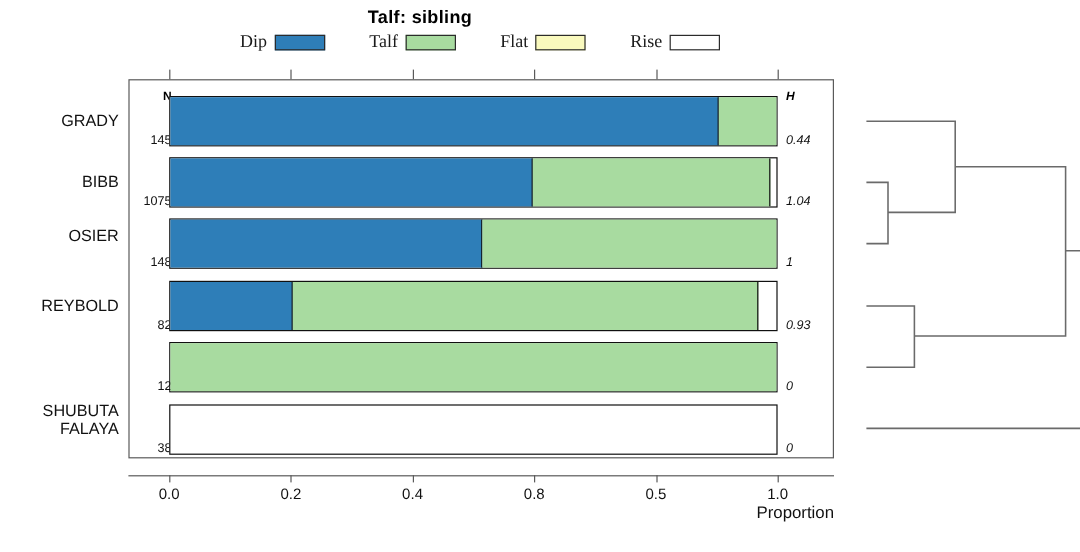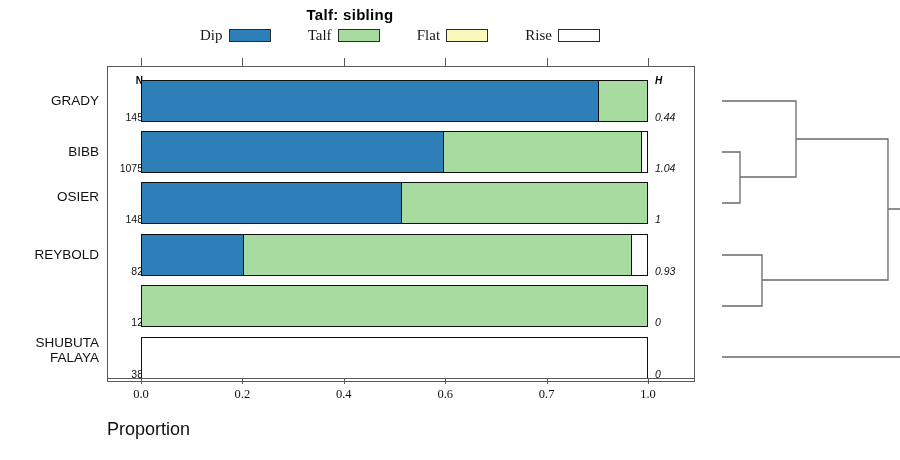--- a/index.html
+++ b/index.html
@@ -148,24 +148,23 @@
     font-size: 10px;
     font-weight: bold;
     font-style: italic;
     line-height: 1;
   }
 
   
   #x-axis {
     position: absolute;
     left: 107px;
-    top: 378px;
+    top: 396px;
     width: 588px;
     height: 40px;
-    font-family: Liberation Serif, serif;
   }
   #x-axis-line {
     position: absolute;
     left: 0;
     top: 0;
     width: 588px;
     height: 1px;
     background: #5a5a5a;
   }
   .x-tick {
@@ -181,22 +180,22 @@
     font-size: 12.5px;
     color: #111111;
     transform: translateX(-50%);
     white-space: nowrap;
   }
   #x-axis-title {
     position: absolute;
     left: 107px;
     top: 419px;
     width: 588px;
-    text-align: left;
-    font-size: 18px;
+    text-align: right;
+    font-size: 14px;
     color: #111111;
   }
 
   
   #dendrogram {
     position: absolute;
     left: 700px;
     top: 60px;
     width: 200px;
     height: 330px;
@@ -295,23 +294,23 @@
 
 <div id="x-axis">
   <div id="x-axis-line"></div>
 <div class="x-tick" style="left: 34px;"></div>
     <div class="x-tick-label" style="left: 34px;">0.0</div>
     <div class="x-tick" style="left: 135.4px;"></div>
     <div class="x-tick-label" style="left: 135.4px;">0.2</div>
     <div class="x-tick" style="left: 236.8px;"></div>
     <div class="x-tick-label" style="left: 236.8px; text-align: center;">0.4</div>
     <div class="x-tick" style="left: 338.2px;"></div>
-    <div class="x-tick-label" style="left: 338.2px;">0.6</div>
+    <div class="x-tick-label" style="left: 338.2px;">0.8</div>
     <div class="x-tick" style="left: 439.6px;"></div>
-    <div class="x-tick-label" style="left: 439.6px;">0.7</div>
+    <div class="x-tick-label" style="left: 439.6px;">0.5</div>
     <div class="x-tick" style="left: 541px;"></div>
     <div class="x-tick-label" style="left: 541px;">1.0</div>
   </div>
 <div id="x-axis-title">Proportion</div>
 
 <div id="dendrogram">
   <svg width="200" height="330" viewBox="0 0 200 330">
     <g fill="none" stroke="#6a6a6a" stroke-width="1.3">
 
       <path d="M 22 92 L 40 92 L 40 143 L 22 143"></path>

